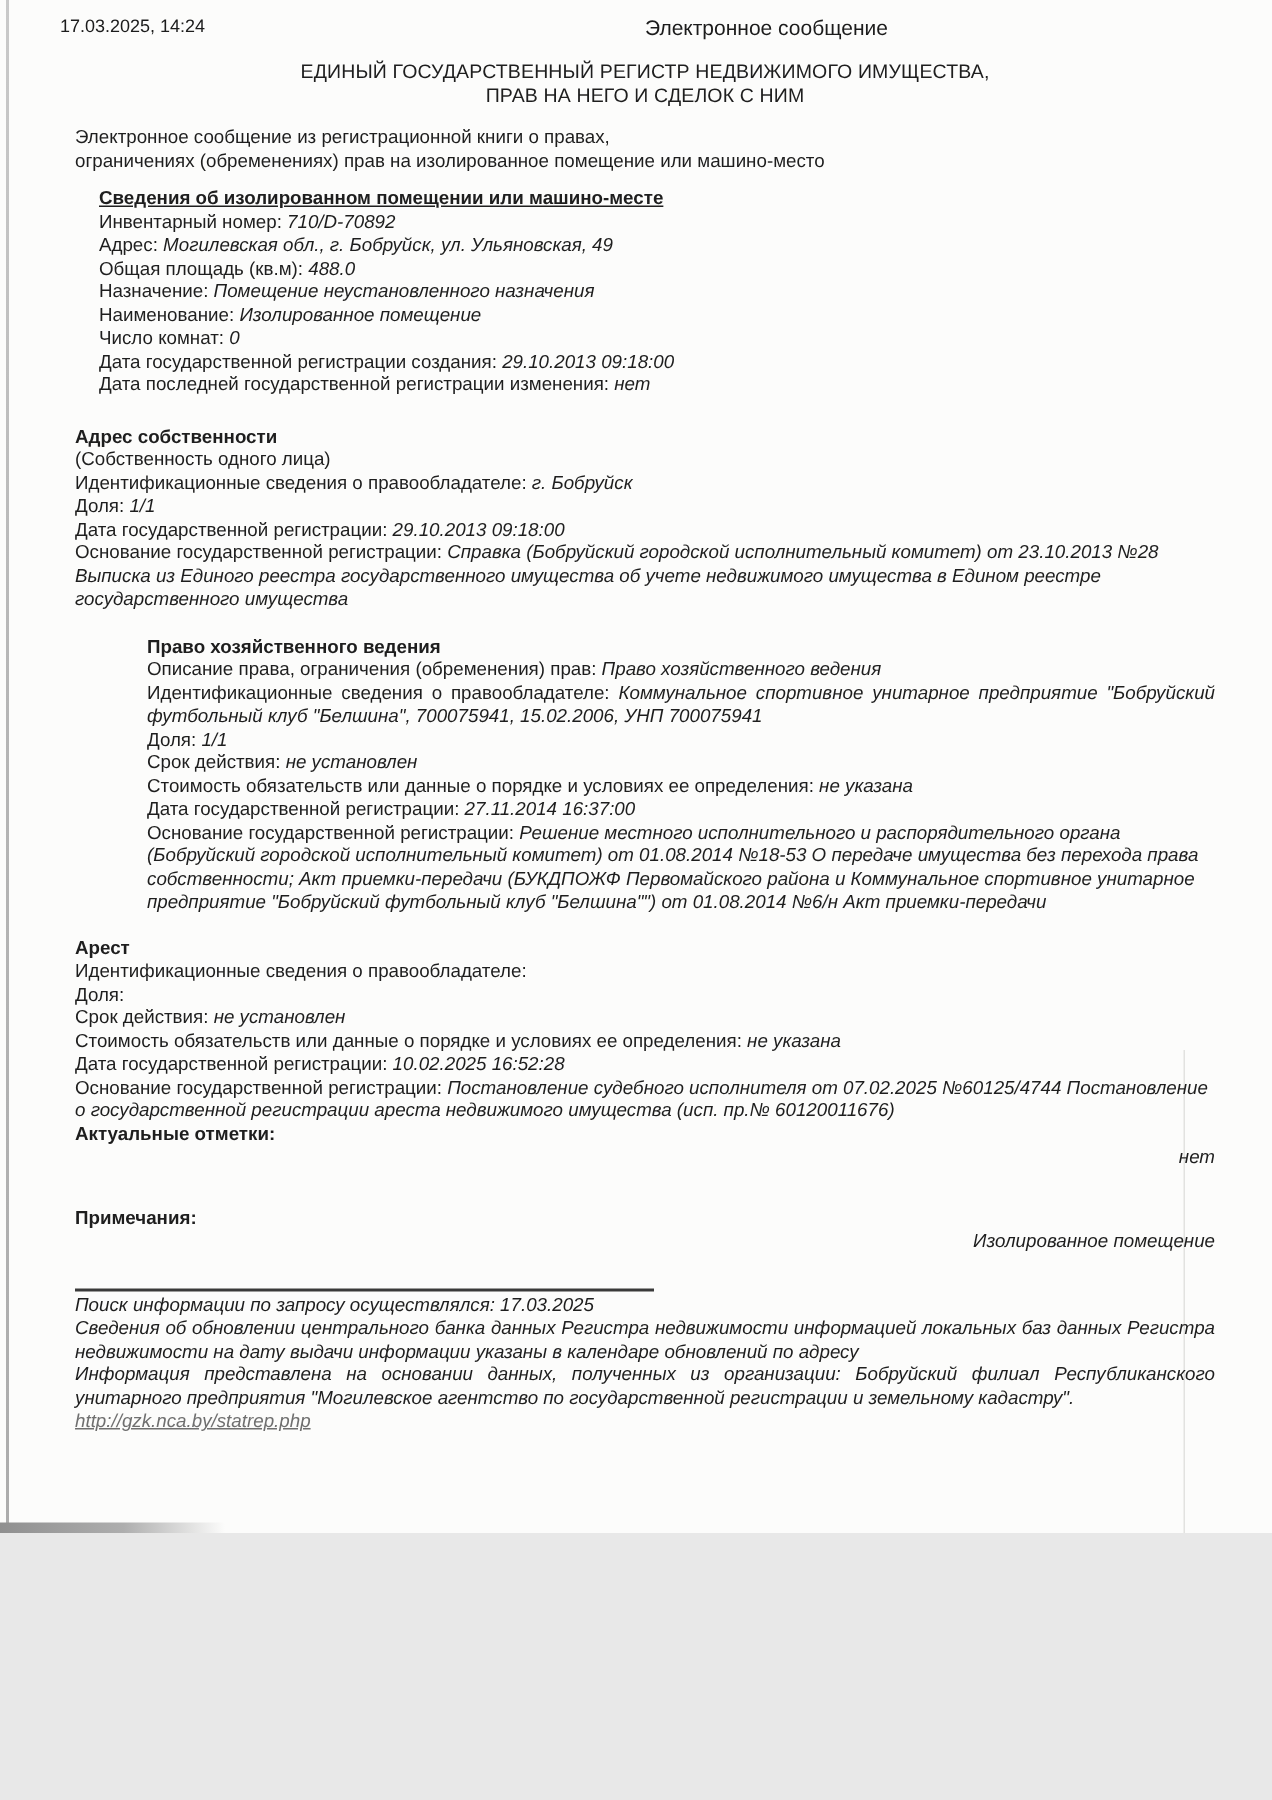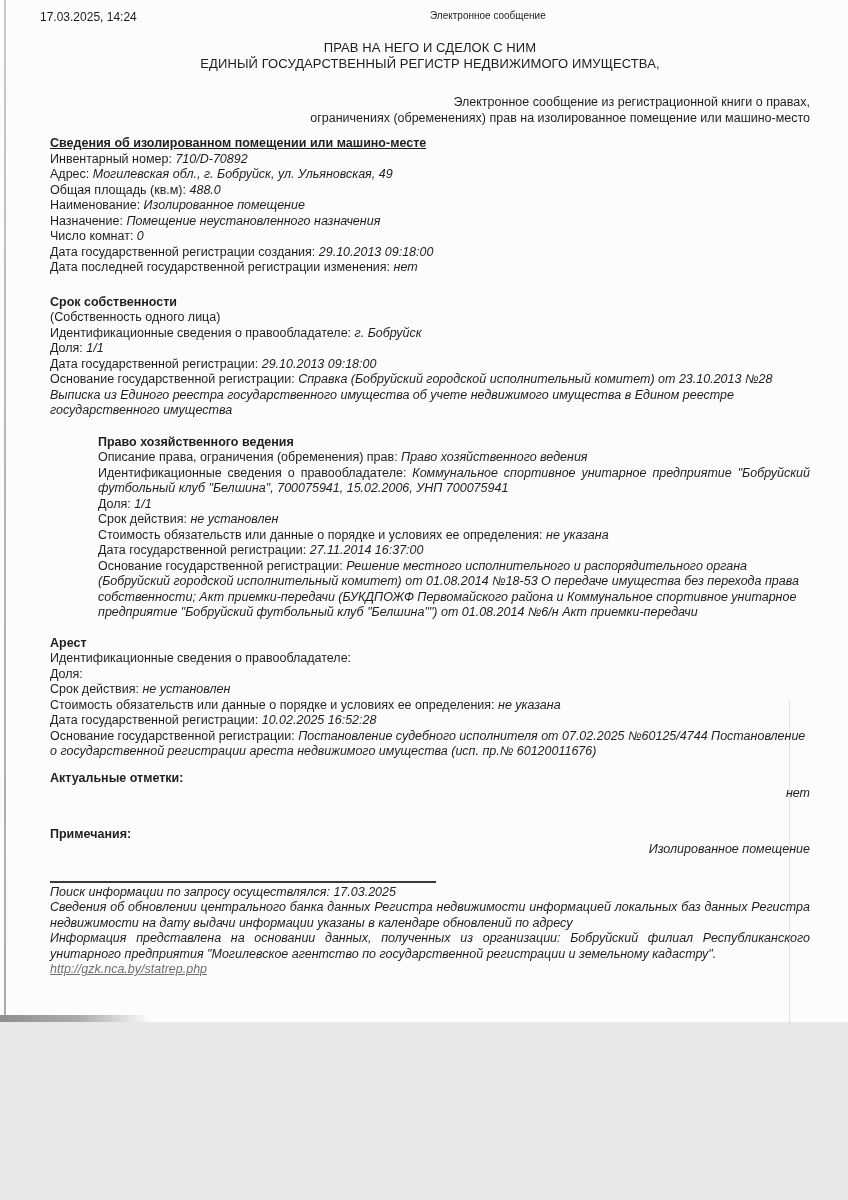--- a/index.html
+++ b/index.html
@@ -26,89 +26,89 @@
     position:absolute; left:789px; top:700px; width:1px; height:440px;
     background:#e2e2e0;
   }
   
   .print-header-date {
     position:absolute; top:10px; left:40px;
     font-size:12px; color:#1c1c1c;
   }
   .print-header-title {
     position:absolute; top:10px; left:430px;
-    font-size:10px; color:#1c1c1c;
+    font-size:14px; color:#1c1c1c;
   }
   .print-footer-url {
     position:absolute; top:1168px; left:38px;
     font-size:14px; color:#2b2b2b; letter-spacing:0.1px;
   }
   .print-footer-page {
     position:absolute; top:1168px; right:22px;
     font-size:11.5px; color:#2b2b2b;
   }
   
   .doc {
     position:absolute; top:40px; left:50px; width:760px;
     font-size:12.5px; line-height:15.5px;
   }
   .doc p { margin:0; }
   .title-block { text-align:center; font-size:13px; letter-spacing:0.1px; }
-  .subtitle-block { text-align:right; margin-top:24px; }
+  .subtitle-block { text-align:left; margin-top:13px; }
   .h { font-weight:bold; }
   .hu { font-weight:bold; text-decoration:underline; }
   .v { font-style:italic;text-align:right; }
   .just { text-align:justify; }
-  .sec-obj { margin-top:10px; }
+  .sec-obj { margin-top:10px;margin-left:16px; }
   .sec-own { margin-top:19px; }
   .sec-econ { margin-top:16px;margin-left:48px; }
   .sec-arrest { margin-top:15px; }
-  .sec-marks { margin-top:11px; }
+  .sec-marks { }
   .sec-notes { margin-top:25px; }
   .footer-info { margin-top:23px; font-style:italic; }
   .sep { width:386px; border-top:2px solid #3a3a3a; margin-bottom:2px; }
   .link { color:#6f6f6f; text-decoration:underline; font-style:italic; cursor:pointer;margin-top:10px; }
 </style>
 </head>
 <body>
 
 <div class="page">
 
   <div class="edge-left"></div>
   <div class="edge-bottom"></div>
   <div class="fold-line"></div>
 
   <div class="print-header-date">17.03.2025, 14:24</div>
   <div class="print-header-title">Электронное сообщение</div>
 
   <div class="doc">
 
     <div class="title-block">
+      <p>ЕДИНЫЙ ГОСУДАРСТВЕННЫЙ РЕГИСТР НЕДВИЖИМОГО ИМУЩЕСТВА,</p>
       <p>ПРАВ НА НЕГО И СДЕЛОК С НИМ</p>
-      <p>ЕДИНЫЙ ГОСУДАРСТВЕННЫЙ РЕГИСТР НЕДВИЖИМОГО ИМУЩЕСТВА,</p>
     </div>
     <div class="subtitle-block">
       <p>Электронное сообщение из регистрационной книги о правах,</p>
       <p>ограничениях (обременениях) прав на изолированное помещение или машино-место</p>
     </div>
 
     <div class="sec-obj">
       <p class="hu">Сведения об изолированном помещении или машино-месте</p>
       <p><span>Инвентарный номер: </span><span class="v">710/D-70892</span></p>
       <p><span>Адрес: </span><span class="v">Могилевская обл., г. Бобруйск, ул. Ульяновская, 49</span></p>
       <p><span>Общая площадь (кв.м): </span><span class="v">488.0</span></p>
+      <p><span>Назначение: </span><span class="v">Помещение неустановленного назначения</span></p>
       <p><span>Наименование: </span><span class="v">Изолированное помещение</span></p>
-      <p><span>Назначение: </span><span class="v">Помещение неустановленного назначения</span></p>
       <p><span>Число комнат: </span><span class="v">0</span></p>
       <p><span>Дата государственной регистрации создания: </span><span class="v">29.10.2013 09:18:00</span></p>
       <p><span>Дата последней государственной регистрации изменения: </span><span class="v">нет</span></p>
     </div>
 
     <div class="sec-own">
-      <p class="h">Срок собственности</p>
+      <p class="h">Адрес собственности</p>
       <p>(Собственность одного лица)</p>
       <p><span>Идентификационные сведения о правообладателе: </span><span class="v">г. Бобруйск</span></p>
       <p><span>Доля: </span><span class="v">1/1</span></p>
       <p><span>Дата государственной регистрации: </span><span class="v">29.10.2013 09:18:00</span></p>
       <p><span>Основание государственной регистрации: </span><span class="v">Справка (Бобруйский городской исполнительный комитет) от 23.10.2013 №28 Выписка из Единого реестра государственного имущества об учете недвижимого имущества в Едином реестре государственного имущества</span></p>
     </div>
 
     <div class="sec-econ">
       <p class="h">Право хозяйственного ведения</p>
       <p><span>Описание права, ограничения (обременения) прав: </span><span class="v">Право хозяйственного ведения</span></p>

